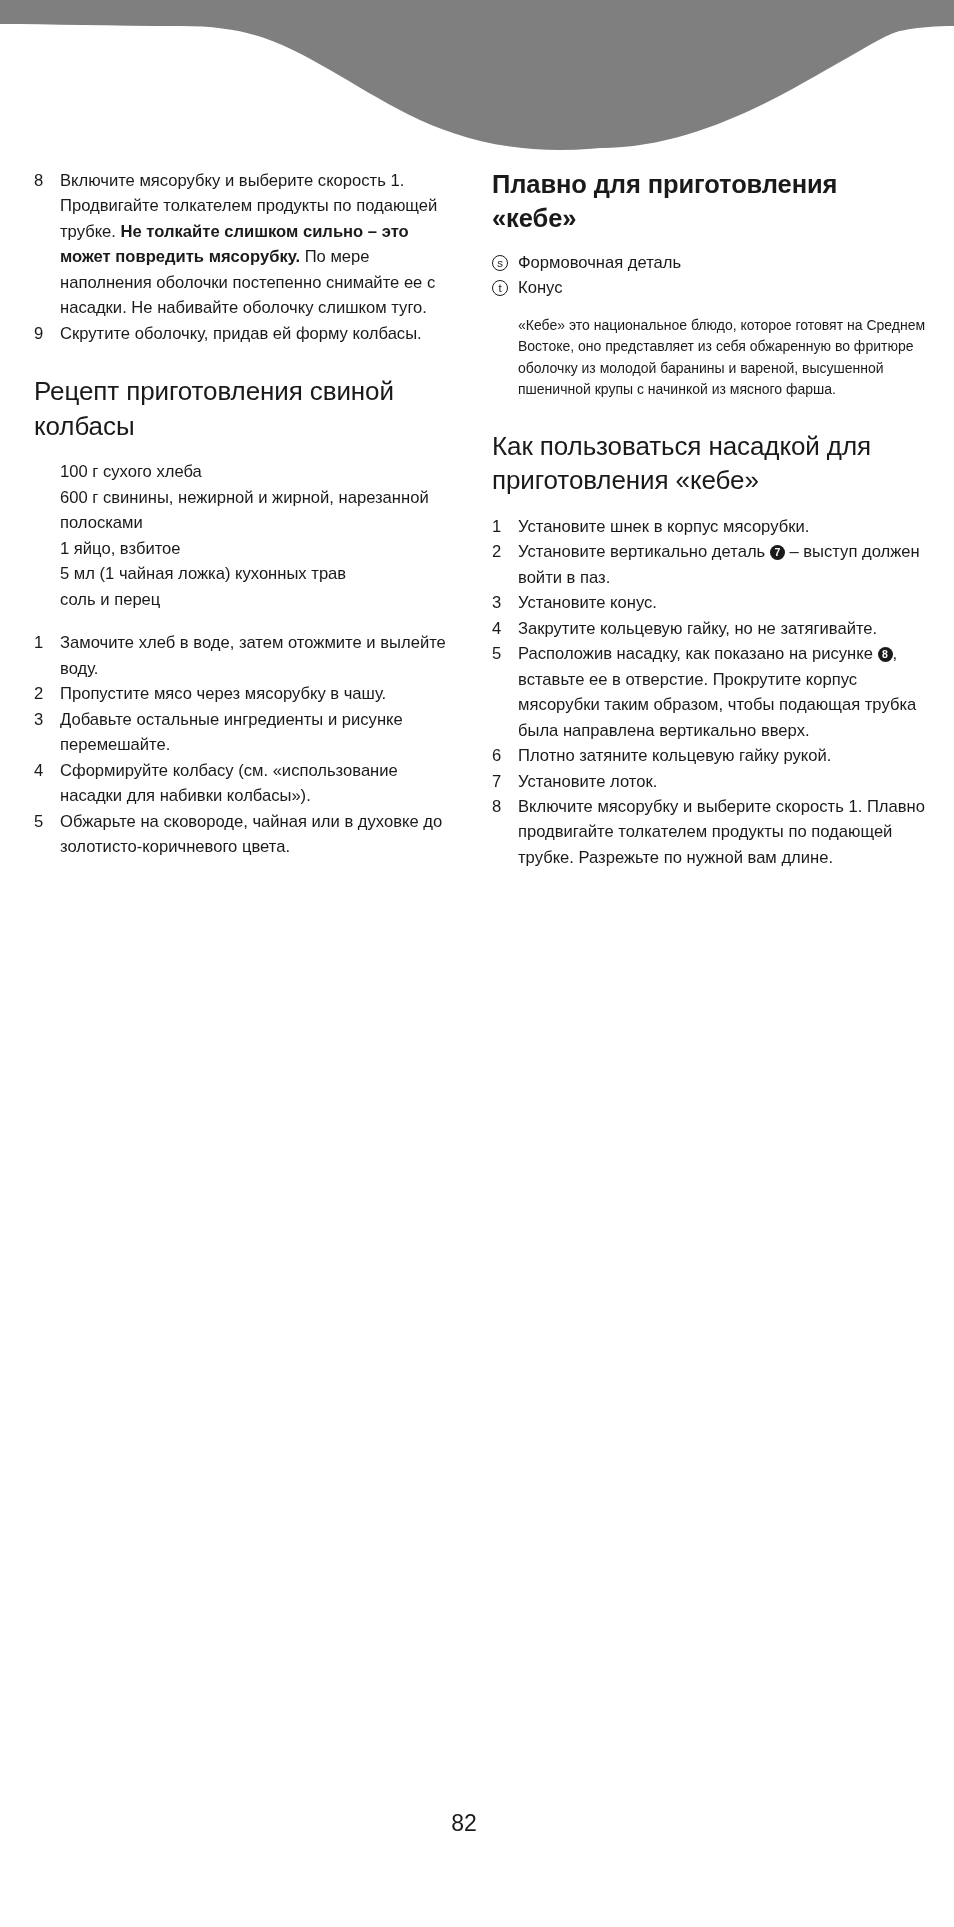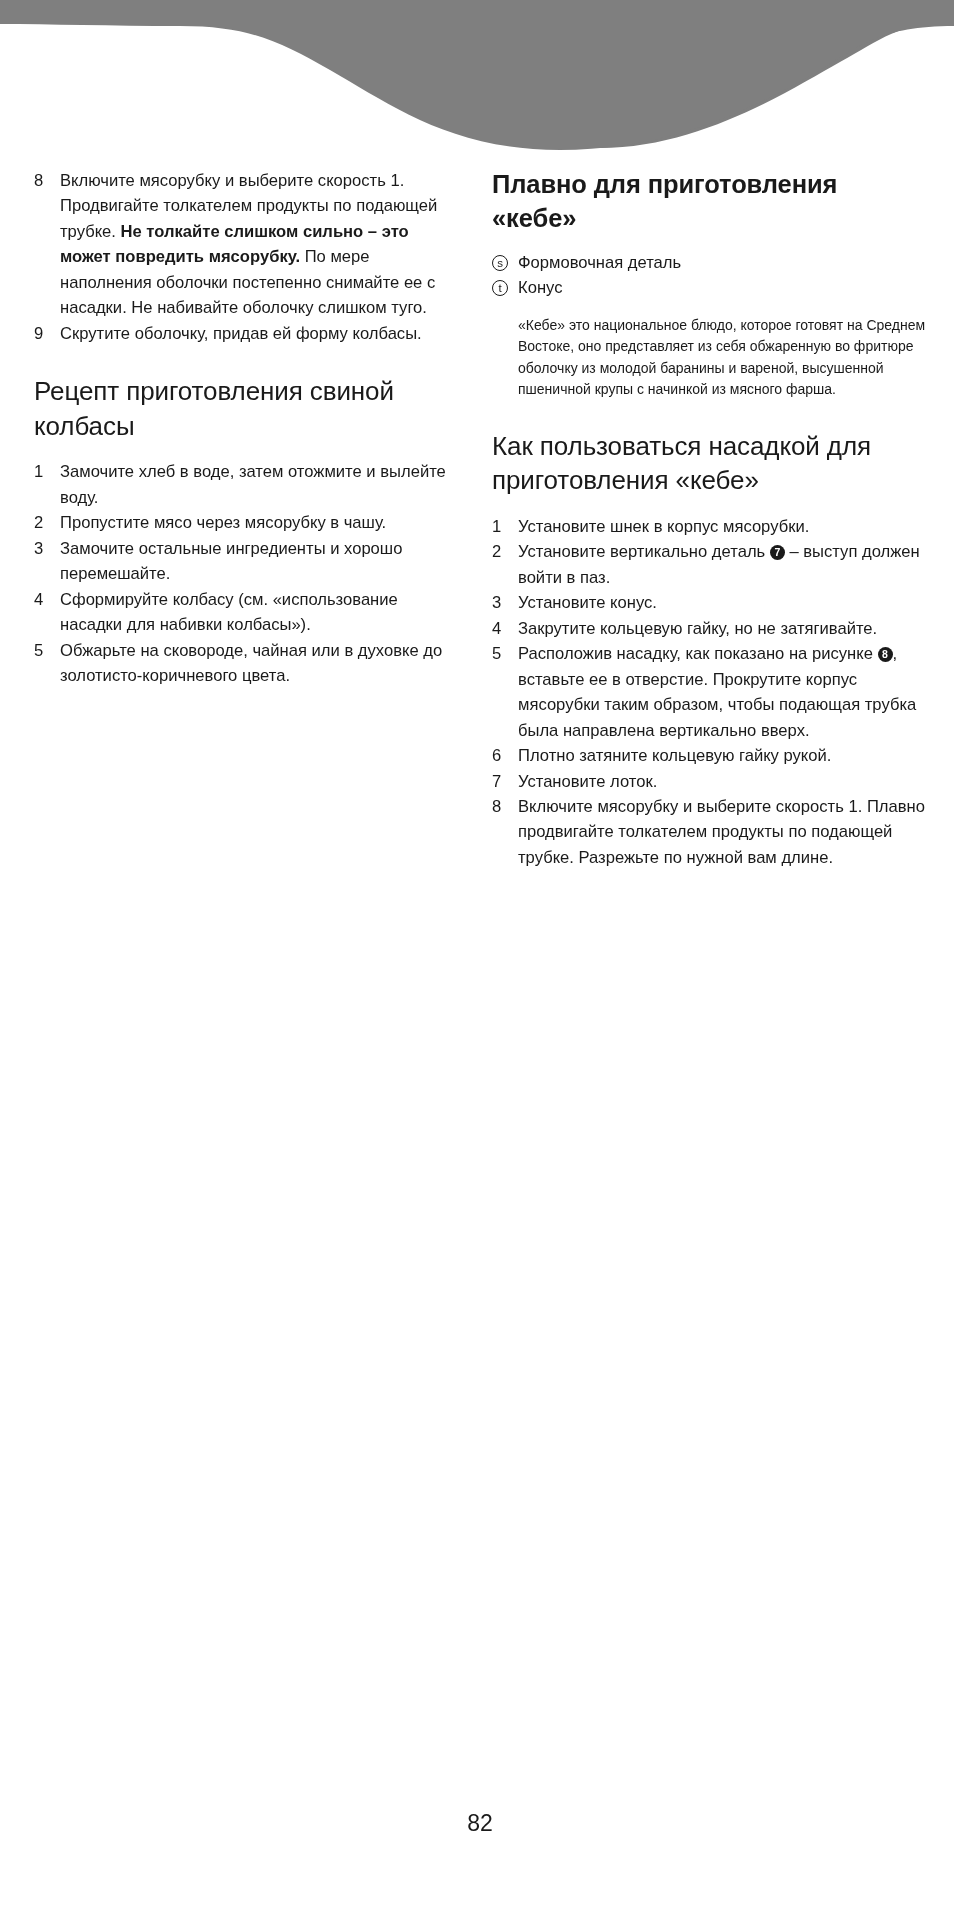--- a/index.html
+++ b/index.html
@@ -133,21 +133,20 @@
   
   .page-number {
     position: absolute;
     left: 0;
     top: 1812px;
     width: 928px;
     text-align: center;
     font-size: 23px;
     line-height: 1;
     color: #1a1a1a;
-    margin-left: 16px;
   }
 </style>
 </head>
 <body>
 
 <div class="header-wave">
   <svg width="954" height="160" viewBox="0 0 954 160" xmlns="http://www.w3.org/2000/svg">
     <path d="M0,0 L954,0 L954,22 C900,22 880,40 840,62 C790,90 700,148 600,148 C500,148 430,90 370,62 C320,38 290,22 240,22 C140,22 60,22 0,22 Z" fill="#7f7f7f"></path>
     <path d="M0,0 L954,0 L954,26 C880,26 860,46 820,70 C760,104 680,150 560,150 C450,150 390,104 330,70 C280,42 250,26 180,26 C110,26 50,24 0,24 Z" fill="#7f7f7f"></path>
   </svg>
@@ -164,33 +163,40 @@
           <div class="row-text"><span>Включите мясорубку и выберите скорость 1. Продвигайте толкателем продукты по подающей трубке. </span><b>Не толкайте слишком сильно – это может повредить мясорубку.</b><span> По мере наполнения оболочки постепенно снимайте ее с насадки. Не набивайте оболочку слишком туго.</span></div>
         </div>
         <div class="row">
           <div class="marker">9</div>
           <div class="row-text">Скрутите оболочку, придав ей форму колбасы.</div>
         </div>
       </div>
 
       <h2 class="h-regular">Рецепт приготовления свиной колбасы</h2>
 
+      <div class="plain-block">
+        <div>100 г сухого хлеба</div>
+        <div>600 г свинины, нежирной и жирной, нарезанной полосками</div>
+        <div>1 яйцо, взбитое</div>
+        <div>5 мл (1 чайная ложка) кухонных трав</div>
+        <div>соль и перец</div>
+      </div>
 
       <div class="list-block">
         <div class="row">
           <div class="marker">1</div>
           <div class="row-text">Замочите хлеб в воде, затем отожмите и вылейте воду.</div>
         </div>
         <div class="row">
           <div class="marker">2</div>
           <div class="row-text">Пропустите мясо через мясорубку в чашу.</div>
         </div>
         <div class="row">
           <div class="marker">3</div>
-          <div class="row-text">Замочите остальные ингредиенты и хорошо перемешайте.</div>
+          <div class="row-text">Добавьте остальные ингредиенты и рисунке перемешайте.</div>
         </div>
         <div class="row">
           <div class="marker">4</div>
           <div class="row-text">Сформируйте колбасу (см. «использование насадки для набивки колбасы»).</div>
         </div>
         <div class="row">
           <div class="marker">5</div>
           <div class="row-text">Обжарьте на сковороде, чайная или в духовке до золотисто-коричневого цвета.</div>
         </div>
       </div>

